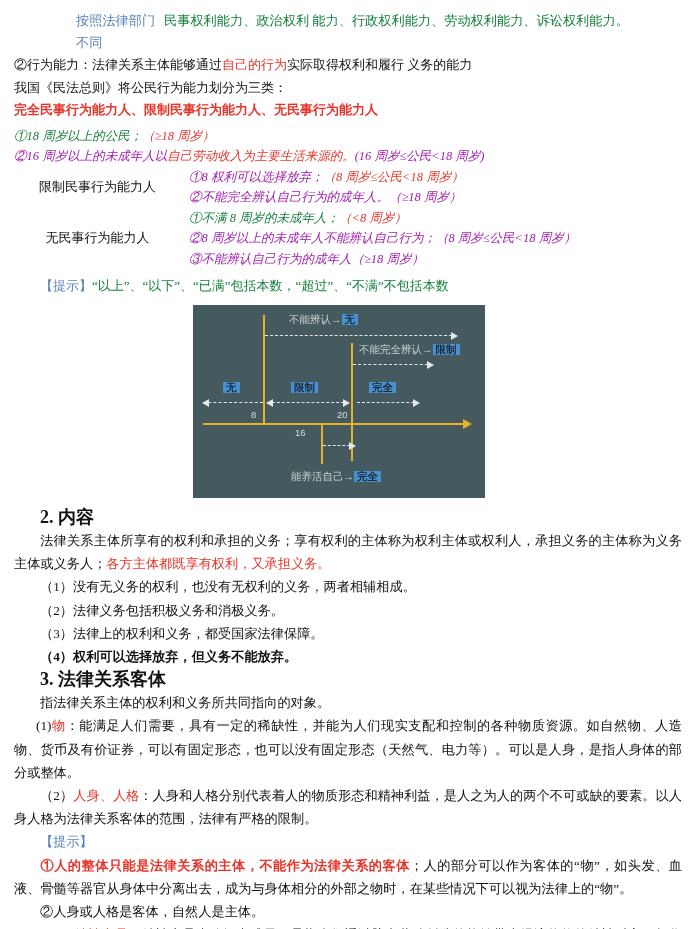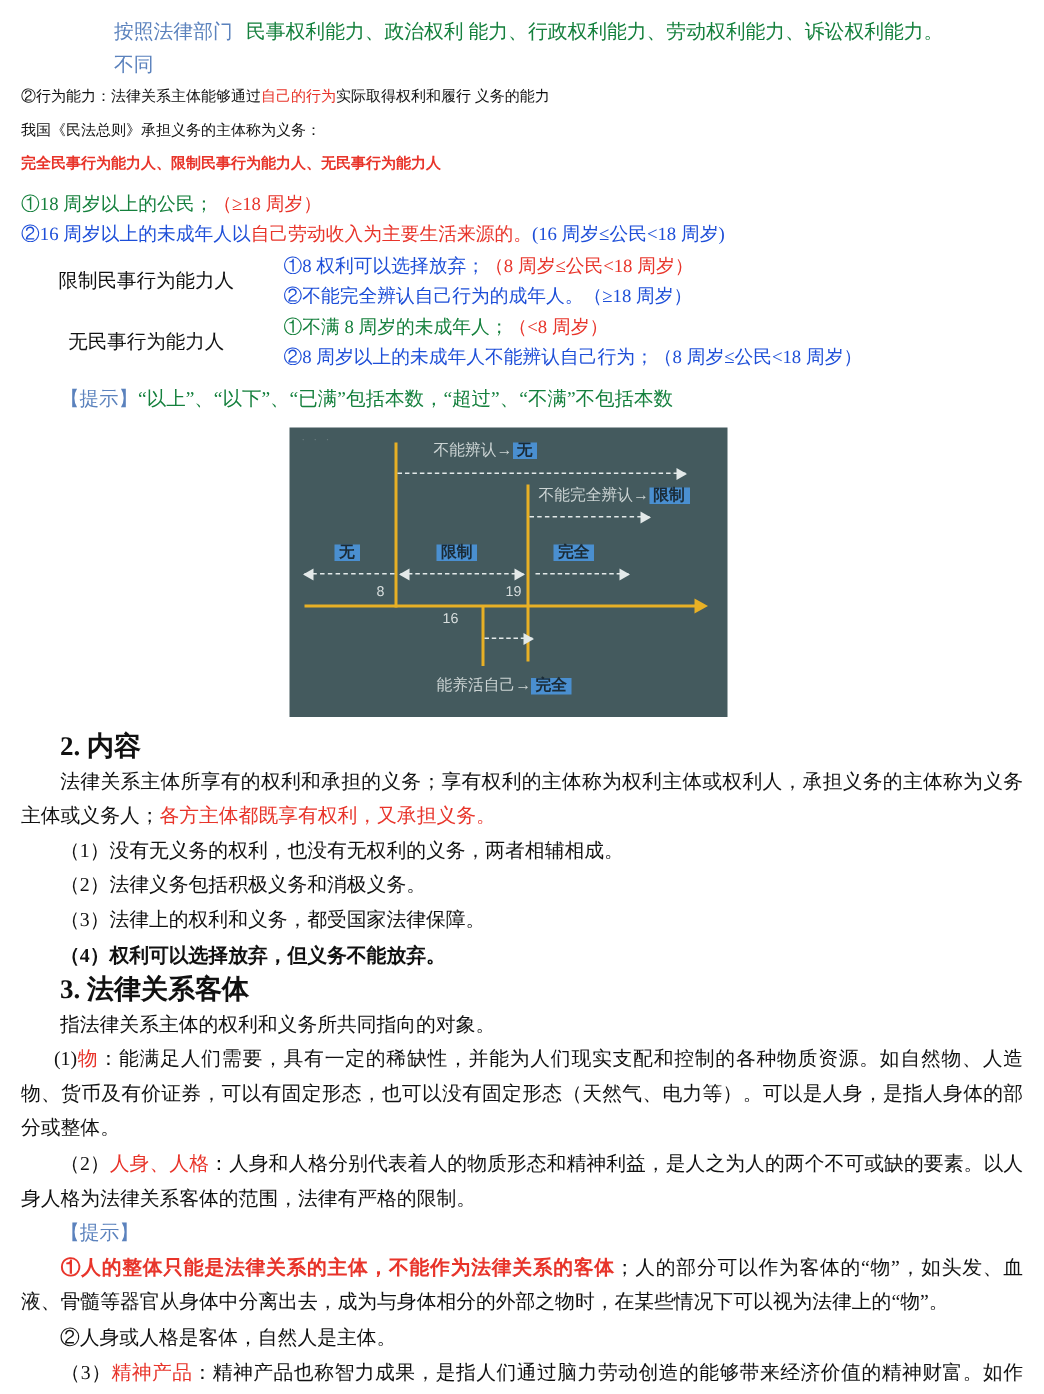--- a/index.html
+++ b/index.html
@@ -19,21 +19,21 @@
     position: relative;
     width: 696px;
     height: 711px;
     padding: 0;
     box-sizing: border-box;
     border-radius: 13px;
   }
 
   
   .red   { color: #e8342a; }
-  .blue  { color: #1d4ed8; }
+  .blue  { color: #a21caf; }
   .steel { color: #5b82bd; }
   .blk   { color: #15803d; }
   .bold  { font-weight: bold; }
 
   
   .topblock { padding: 10px 14px 0 14px; }
 
   .row-hdr {
     font-size: 13.2px;
     line-height: 22px;
@@ -41,21 +41,21 @@
     align-items: baseline;
   }
   .row-hdr .lbl {
     width: 150px;
     padding-left: 62px;
     box-sizing: border-box;
   }
   .row-hdr .val { flex: 1; }
 
   .para {
-    font-size: 10px;
+    font-size: 13px;
     line-height: 22.5px;
   }
 
   
   .abtable {
     margin-top: 4px;
     font-size: 12.4px;
   }
   .abrow {
     display: flex;
@@ -63,21 +63,21 @@
   }
   .abrow .cat {
     width: 175px;
     min-width: 175px;
     text-align: center;
     font-size: 13px;
     color: #111;
     padding-right: 8px;
     box-sizing: border-box;
   }
-  .abrow .items { flex: 1; }
+  .abrow .items { flex: 1; font-style: italic; }
   .abitem {
     line-height: 20.5px;
     white-space: nowrap;
     font-size: 12.5px;
   }
 
   .tip-line {
     margin-top: 6px;
     padding-left: 26px;
     font-size: 13px;
@@ -183,21 +183,21 @@
 
     <div class="row-hdr">
       <span class="lbl steel">按照法律部门不同</span>
       <span class="val blk">民事权利能力、政治权利 能力、行政权利能力、劳动权利能力、诉讼权利能力。</span>
     </div>
 
     <div class="para">
       <span>②行为能力：法律关系主体能够通过</span><span class="red">自己的行为</span><span>实际取得权利和履行 义务的能力</span>
     </div>
 
-    <div class="para">我国《民法总则》承担义务的主体称为义务：</div>
+    <div class="para">我国《民法总则》将公民行为能力划分为三类：</div>
 
     <div class="para red bold">完全民事行为能力人、限制民事行为能力人、无民事行为能力人</div>
 
     <div class="abtable" id="ability-table">
         <div class="abrow">
           <div class="items">
             <div class="abitem"><span class="blk">①18 周岁以上的公民；</span><span class="red">（≥18 周岁）</span></div>
             <div class="abitem"><span class="blue">②16 周岁以上的未成年人以</span><span class="red">自己劳动收入为主要生活来源的。</span><span class="blue">(16 周岁≤公民&lt;18 周岁)</span></div>
           </div>
         </div>
@@ -206,20 +206,21 @@
           <div class="items">
             <div class="abitem"><span class="blue">①8 权利可以选择放弃；</span><span class="red">（8 周岁≤公民&lt;18 周岁）</span></div>
             <div class="abitem"><span class="blue">②不能完全辨认自己行为的成年人。（≥18 周岁）</span></div>
           </div>
         </div>
         <div class="abrow">
           <div class="cat">无民事行为能力人</div>
           <div class="items">
             <div class="abitem"><span class="blk">①不满 8 周岁的未成年人；</span><span class="red">（&lt;8 周岁）</span></div>
             <div class="abitem"><span class="blue">②8 周岁以上的未成年人不能辨认自己行为；（8 周岁≤公民&lt;18 周岁）</span></div>
+            <div class="abitem"><span class="blue">③不能辨认自己行为的成年人（≥18 周岁）</span></div>
           </div>
         </div>
       </div>
 
     <div class="tip-line">
       <span class="steel">【提示】</span><span class="blk">“以上”、“以下”、“已满”包括本数，“超过”、“不满”不包括本数</span>
     </div>
   </div>
 
   <div class="figwrap">
@@ -230,21 +231,21 @@
       <div class="ax hline" style="left:10px; top:118px; width:262px;"></div>
       <div class="axArrow" style="left:270px; top:114px;"></div>
 
       <div class="ax vline" style="left:70px; top:10px; height:110px;"></div>
 
       <div class="ax vline" style="left:158px; top:38px; height:118px;"></div>
 
       <div class="ax vline" style="left:128px; top:119px; height:40px;"></div>
 
       <div class="tickno" style="left:58px; top:104px;">8</div>
-      <div class="tickno" style="left:144px; top:104px;">19</div>
+      <div class="tickno" style="left:144px; top:104px;">20</div>
       <div class="tickno" style="left:102px; top:122px;">16</div>
 
       <div class="dlabel" style="left:96px; top:8px;">
         <span>不能辨认→</span><span class="hl">无</span>
       </div>
       <div class="dashrow" style="left:72px; top:27px; width:192px;">
         <span class="dash"></span>
         <span class="arrowR"></span>
       </div>
 

